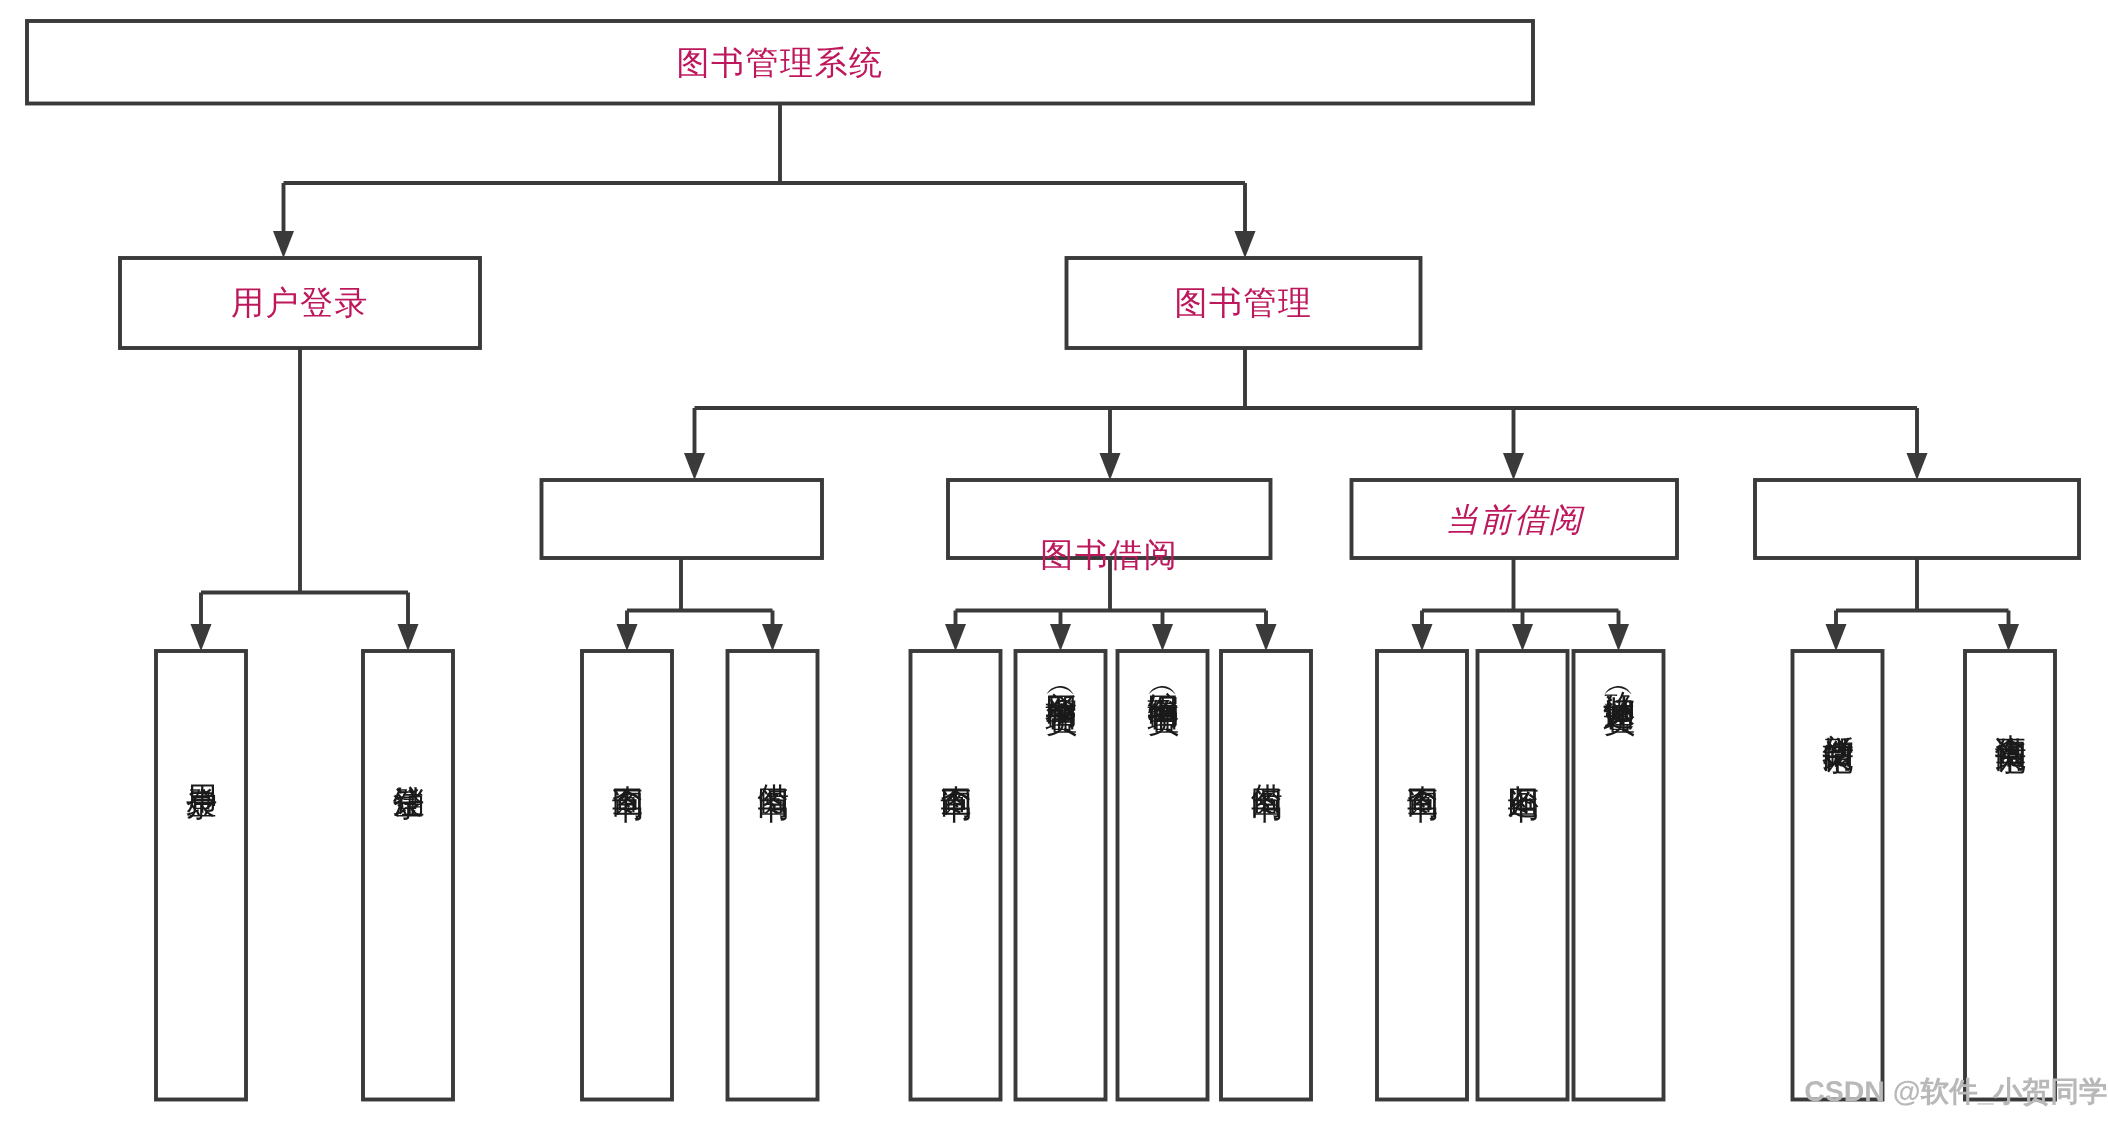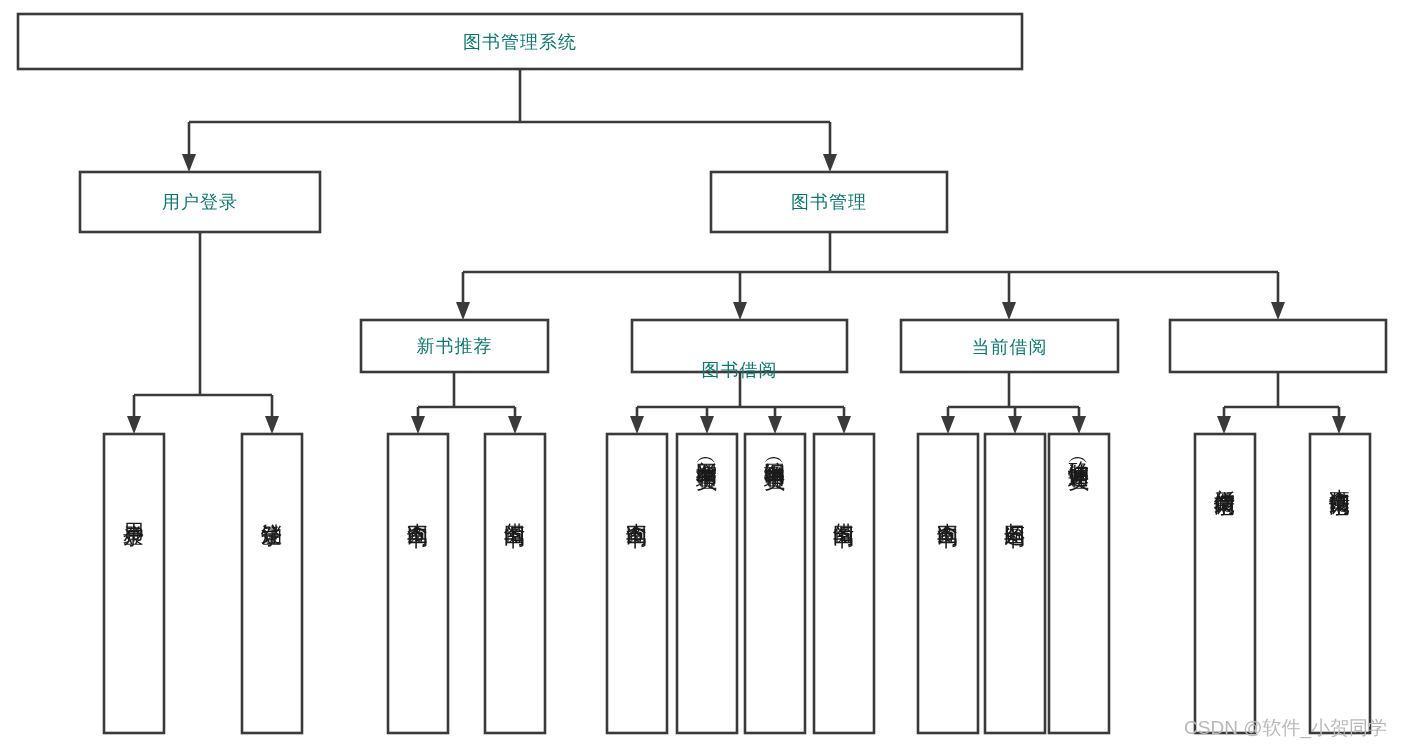--- a/index.html
+++ b/index.html
@@ -60,34 +60,35 @@
   }
   .hlabel-holder {
     position: absolute;
     display: flex;
     align-items: center;
     justify-content: center;
     pointer-events: none;
   }
   .hlabel-holder > span {
     font-family: "Liberation Sans", "DejaVu Sans", sans-serif;
-    font-size: 18px;
-    color: #0f766e;
+    font-size: 22px;
+    color: #be185d;
     letter-spacing: 1px;
     white-space: nowrap;
   }
   #watermark {
     position: absolute;
-    right: 18px;
+    right: 0;
     bottom: 6px;
     font-family: "Liberation Sans", "DejaVu Sans", sans-serif;
     font-size: 19px;
     color: #b8b8b8;
     white-space: nowrap;
     user-select: none;
+    font-weight: bold;
   }
 </style>
 </head>
 <body>
 
 <div id="canvas-wrap">
 
   <svg id="diagram" viewBox="0 0 1405 747">
     <defs>
       <marker id="arrow" viewBox="0 0 12 14" refX="6" refY="13" markerWidth="12" markerHeight="14" orient="auto-start-reverse" markerUnits="userSpaceOnUse">
@@ -187,27 +188,24 @@
     <span>图书管理系统</span>
   </div>
 
   <div class="hlabel-holder" style="left:80px; top:172px; width:240px; height:60px;">
     <span>用户登录</span>
   </div>
   <div class="hlabel-holder" style="left:711px; top:172px; width:236px; height:60px;border-radius:14px;">
     <span>图书管理</span>
   </div>
 
-  <div class="hlabel-holder" style="left:361px; top:320px; width:187px; height:52px;">
-    <span>新书推荐</span>
-  </div>
   <div class="hlabel-holder" style="left:632px; top:320px; width:215px; height:52px;margin-top:24px;">
     <span>图书借阅</span>
   </div>
-  <div class="hlabel-holder" style="left:901px; top:320px; width:217px; height:54px;">
+  <div class="hlabel-holder" style="left:901px; top:320px; width:217px; height:54px;font-style:italic;">
     <span>当前借阅</span>
   </div>
 
   <div class="vlabel-holder" style="left:104px; top:434px; width:60px; height:299px; padding-top:72px;">
     <span>用户登录</span>
   </div>
   <div class="vlabel-holder" style="left:242px; top:434px; width:60px; height:299px; padding-top:72px;">
     <span>注销登录</span>
   </div>
 

